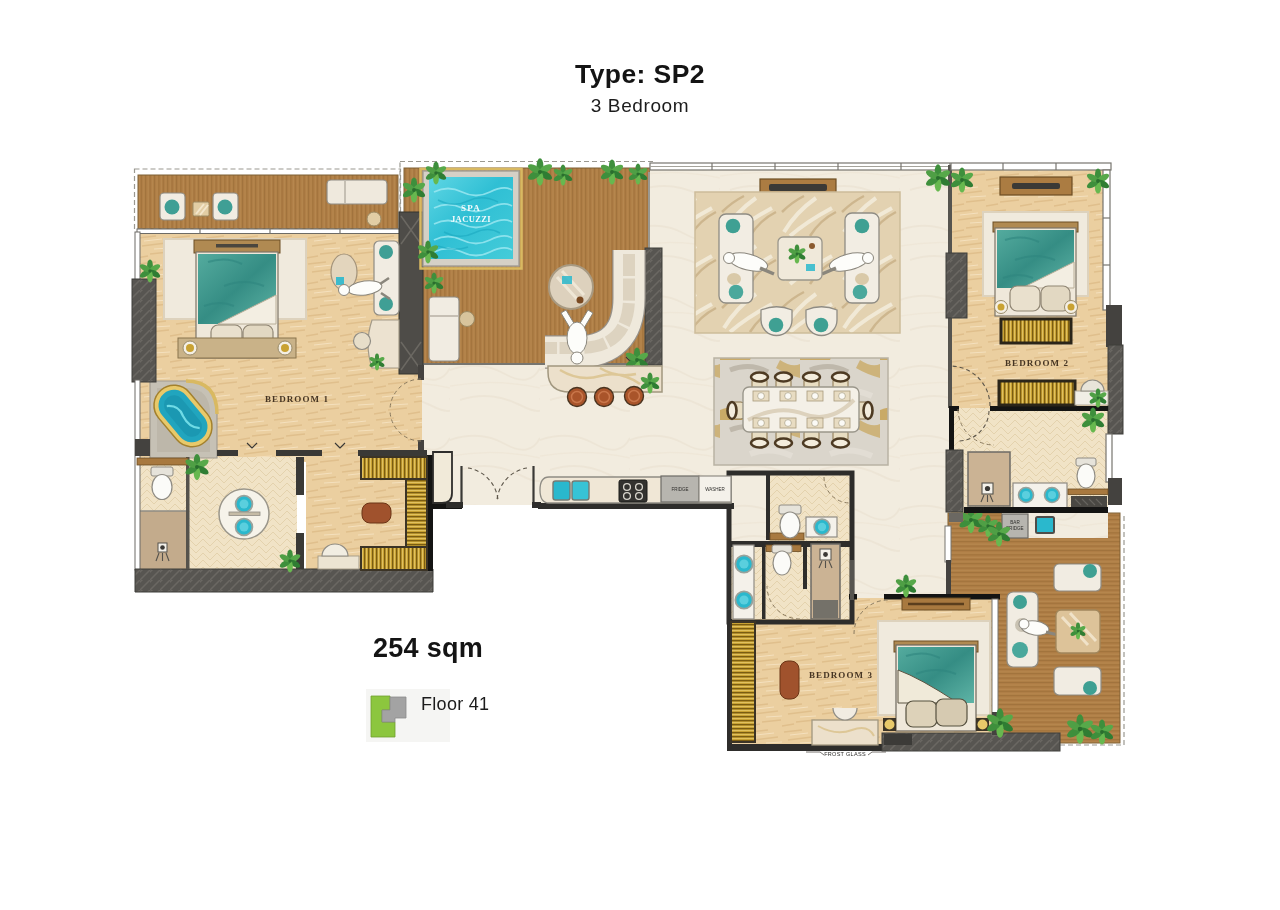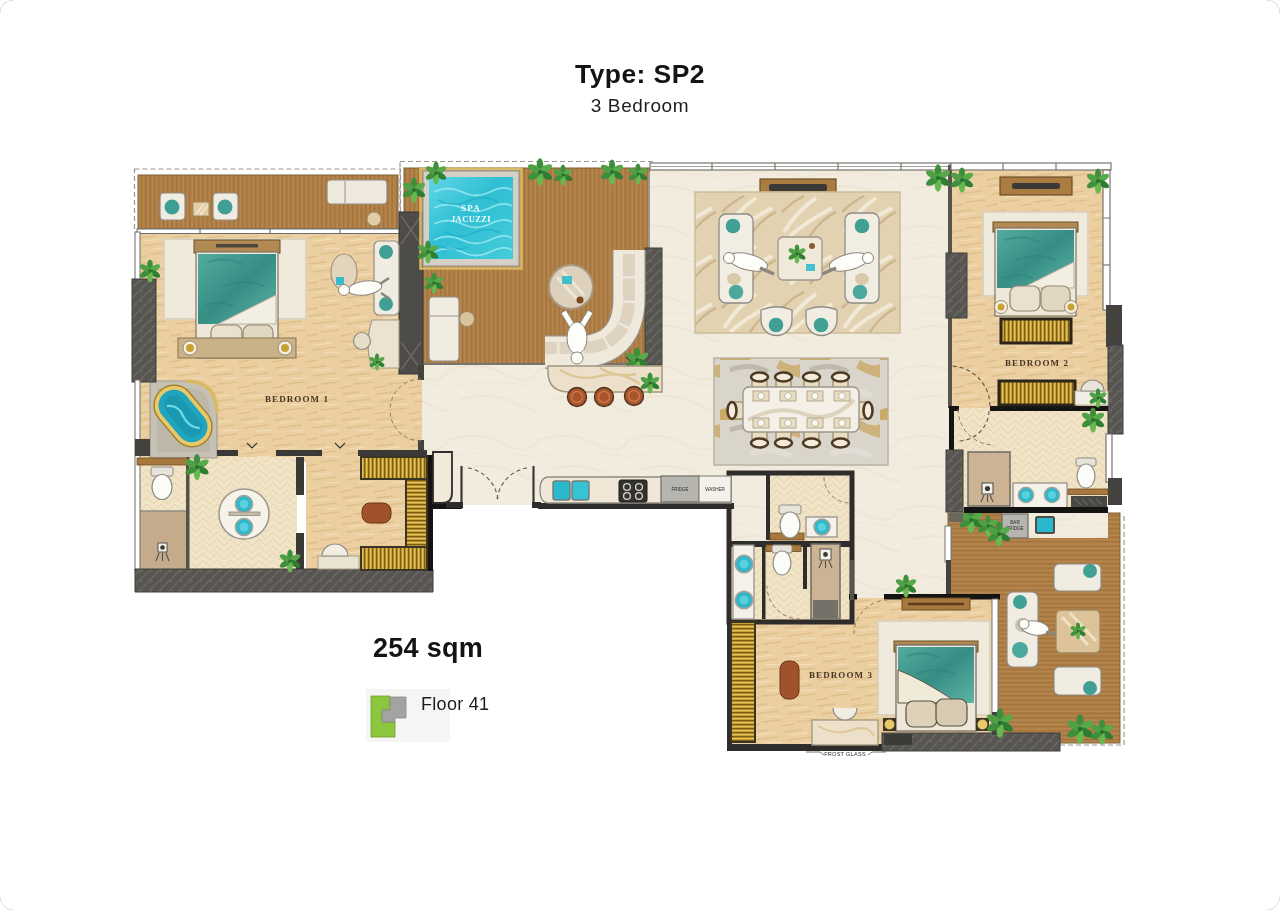--- a/index.html
+++ b/index.html
@@ -1,16 +1,16 @@
 <!DOCTYPE html>
 <html><head>
 <meta charset="utf-8">
 <style>
   html,body{margin:0;padding:0;background:#ffffff;}
-  #page{width:1280px;height:910px;position:relative;background:#15803d;overflow:hidden;border-radius:14px;}
+  #page{width:1280px;height:910px;position:relative;background:#15803d;overflow:hidden;}
   svg{display:block;}
   text{font-family:"Liberation Sans",sans-serif;}
   .serif{font-family:"Liberation Serif",serif;}
 </style>
 </head>
 <body>
 <div id="page">
 <svg width="1280" height="910" viewBox="0 0 1280 910">
 <defs>
 

